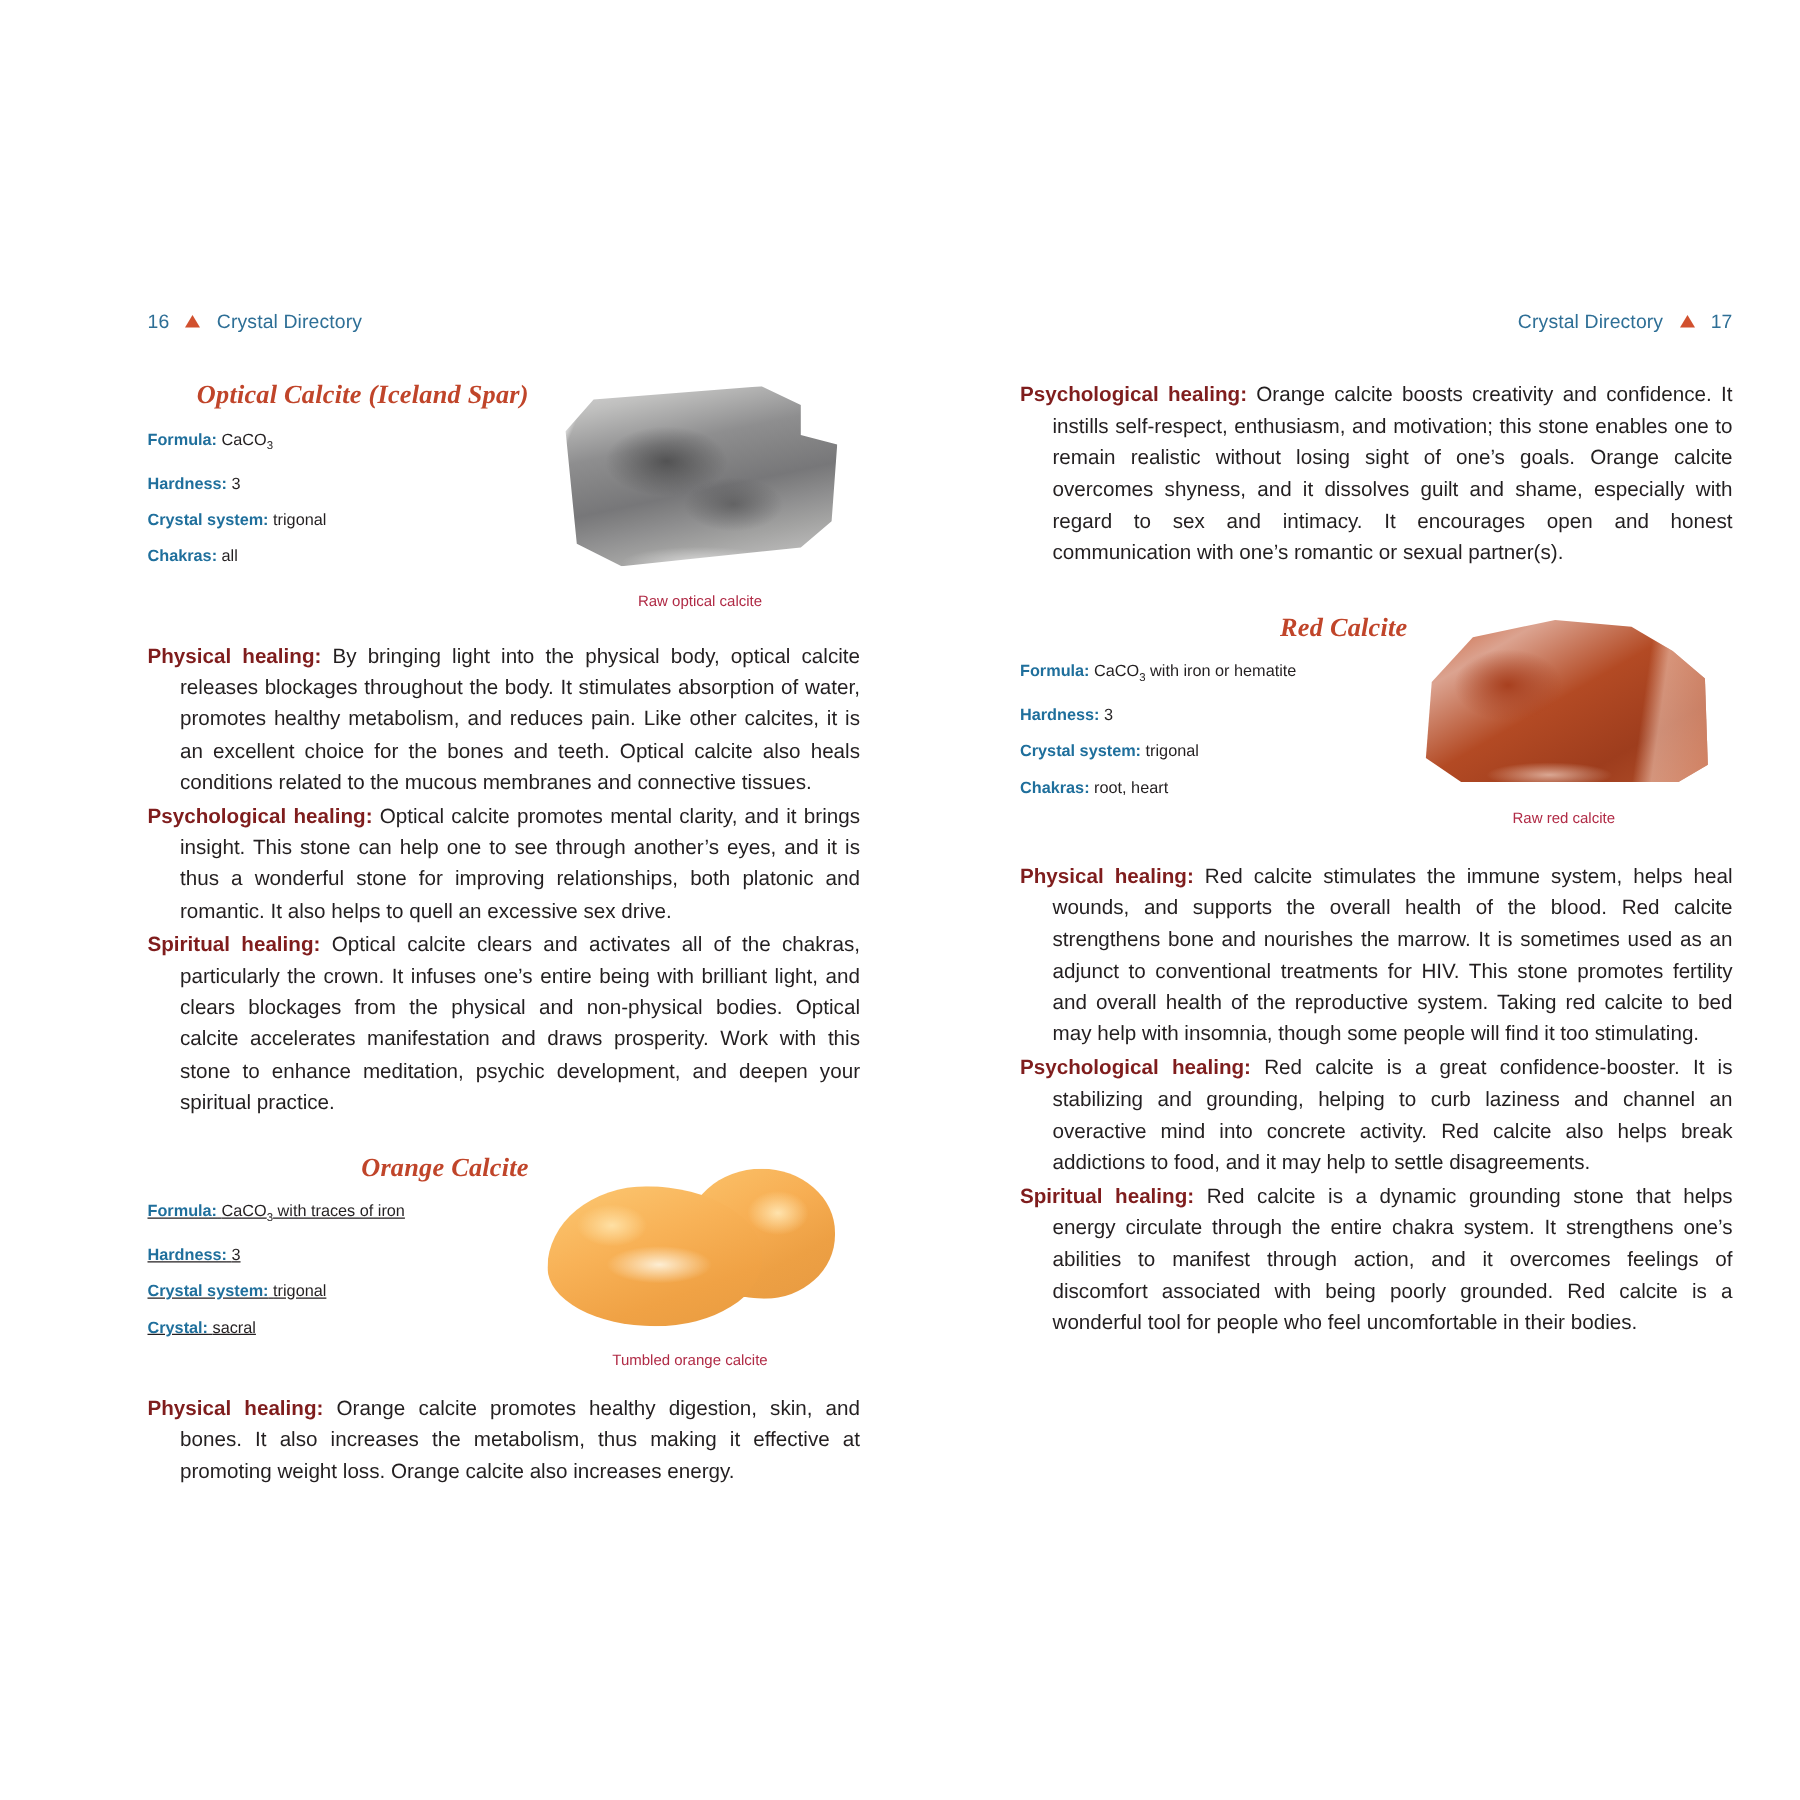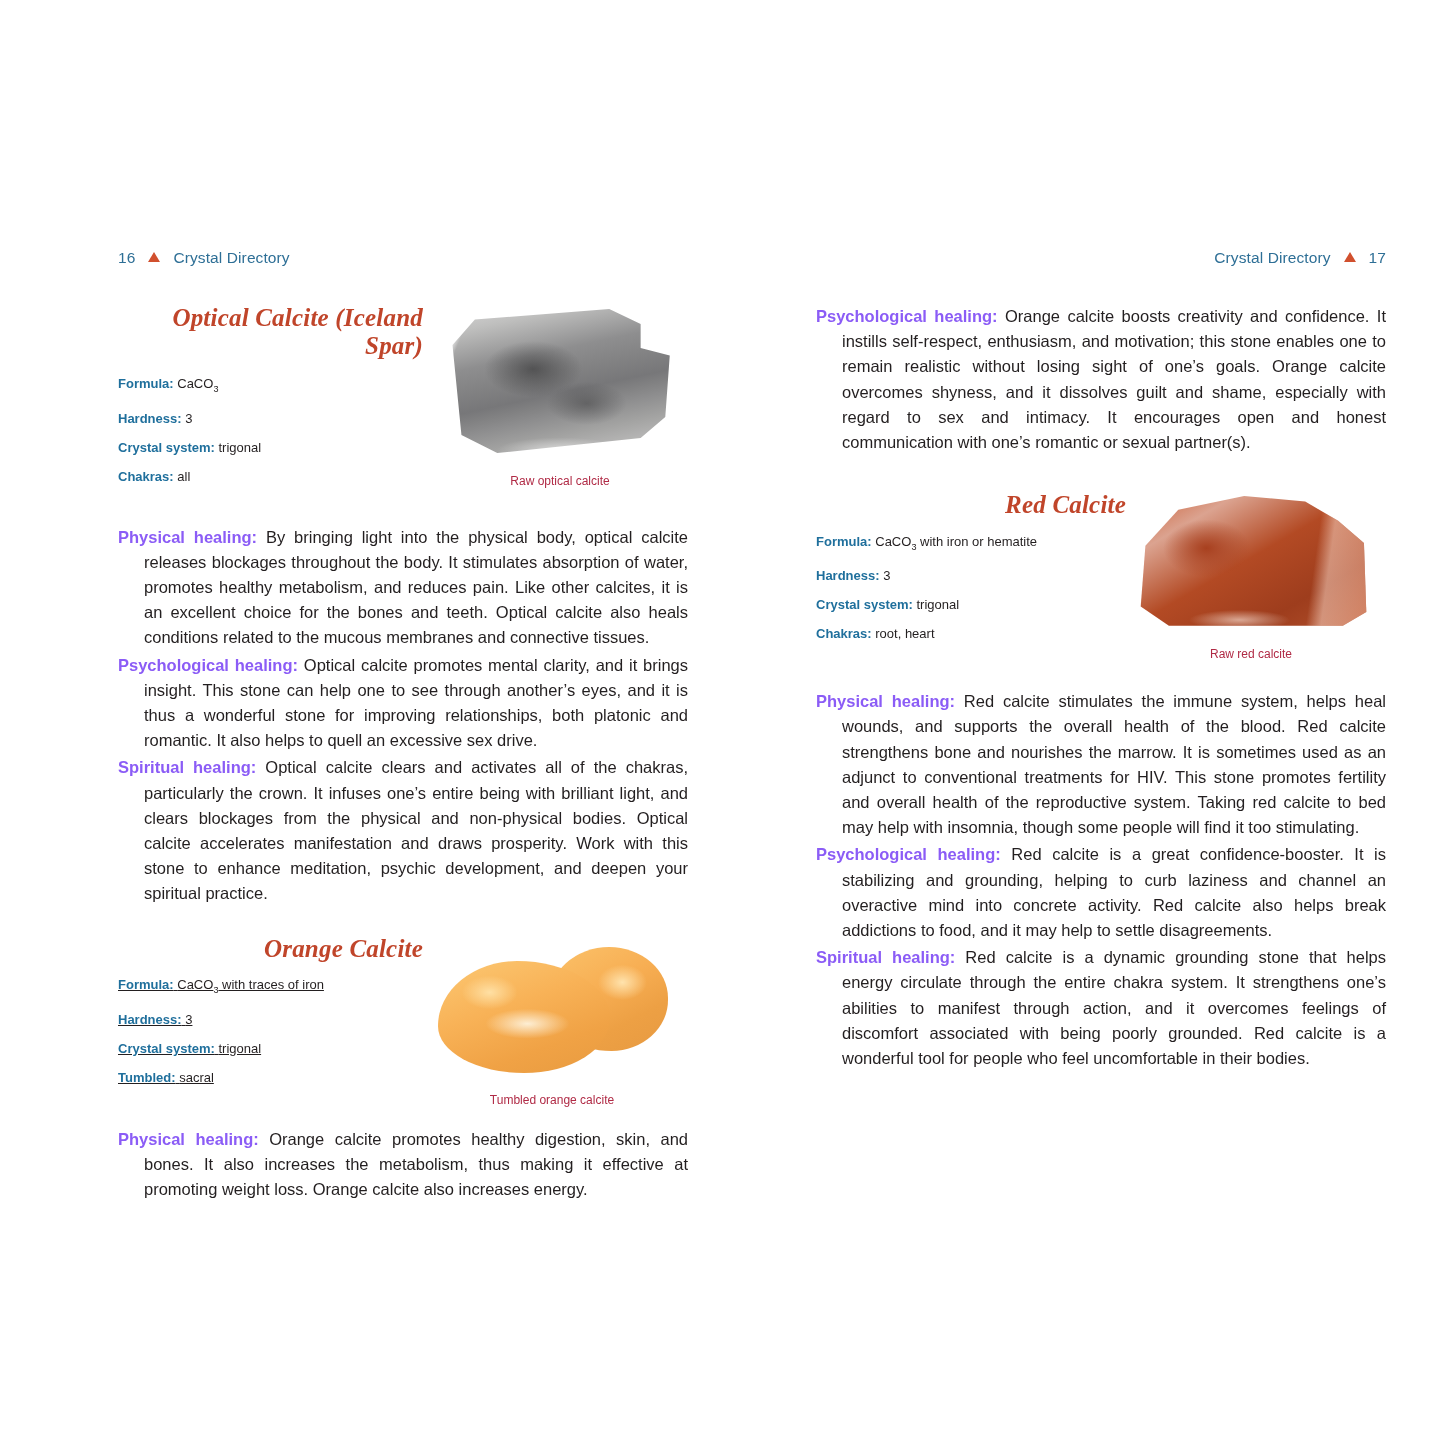--- a/index.html
+++ b/index.html
@@ -64,21 +64,21 @@
     color: #2e6f96;
     font-size: 15.5px;
   }
 
   
   .stone-title {
     font-family: "Liberation Serif", serif;
     font-style: italic;
     font-weight: bold;
     color: #c0452a;
-    font-size: 25px;
+    font-size: 21px;
     line-height: 1.1;
     text-align: right;
     letter-spacing: .2px;
   }
 
   
   .specs {
     font-size: 13px;
     line-height: 29px;
     color: #231f20;
@@ -172,21 +172,21 @@
     line-height: 25.2px;
     text-align: justify;
     text-justify: inter-word;
     margin: 0 0 2px 0;
     padding-left: 26px;
     text-indent: -26px;
     color: #231f20;
     hyphens: manual;
   }
   .body-par .lab {
-    color: #8b5cf6;
+    color: #7f1d1d;
     font-weight: bold;
   }
 </style>
 </head>
 <body>
 
 <div class="spread">
 
   <div class="page page-left">
 
@@ -263,21 +263,21 @@
             </div>
             <div>
               <span class="lab">Hardness:</span>
               <span class="val">3</span>
             </div>
             <div>
               <span class="lab">Crystal system:</span>
               <span class="val">trigonal</span>
             </div>
             <div>
-              <span class="lab">Tumbled:</span>
+              <span class="lab">Crystal:</span>
               <span class="val">sacral</span>
             </div>
           </div>
         </div>
 
         <div class="caption" style="position:absolute; left:296px; top:150px; width:276px;">Tumbled orange calcite</div>
       </div>
 
       <div style="height:24px;"></div>
 

